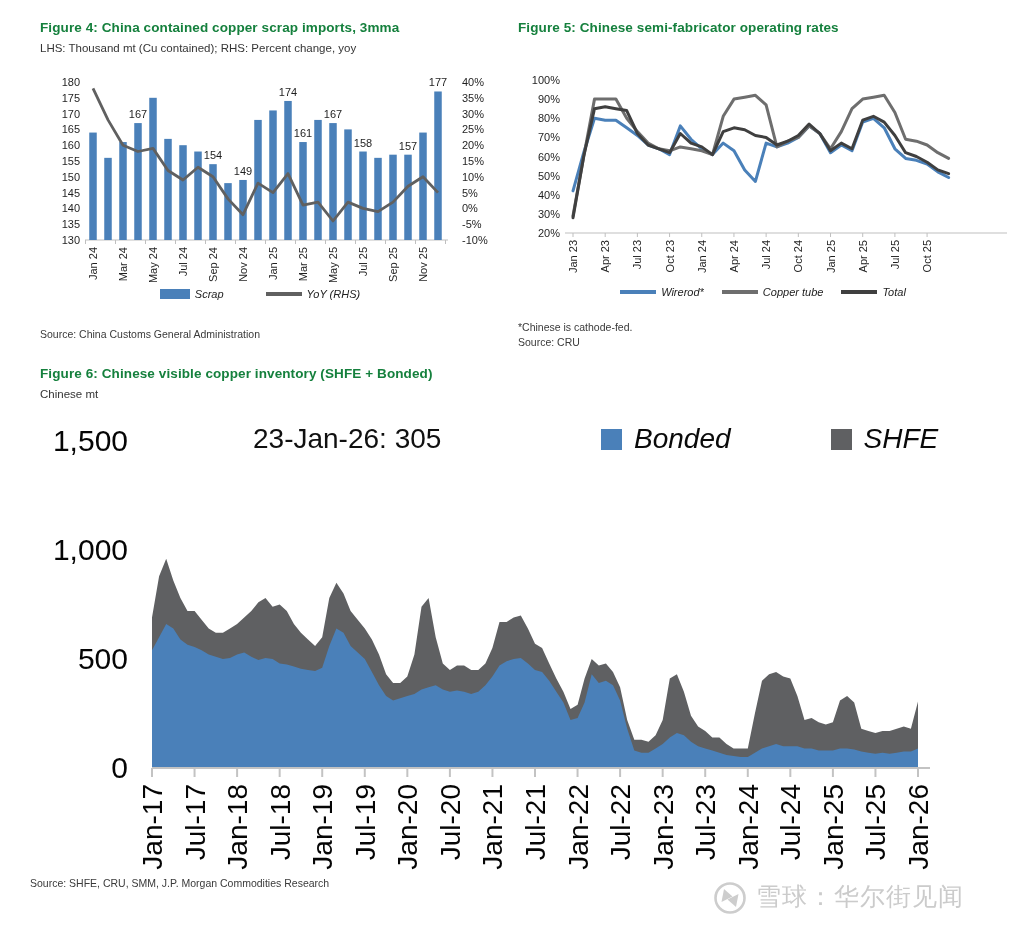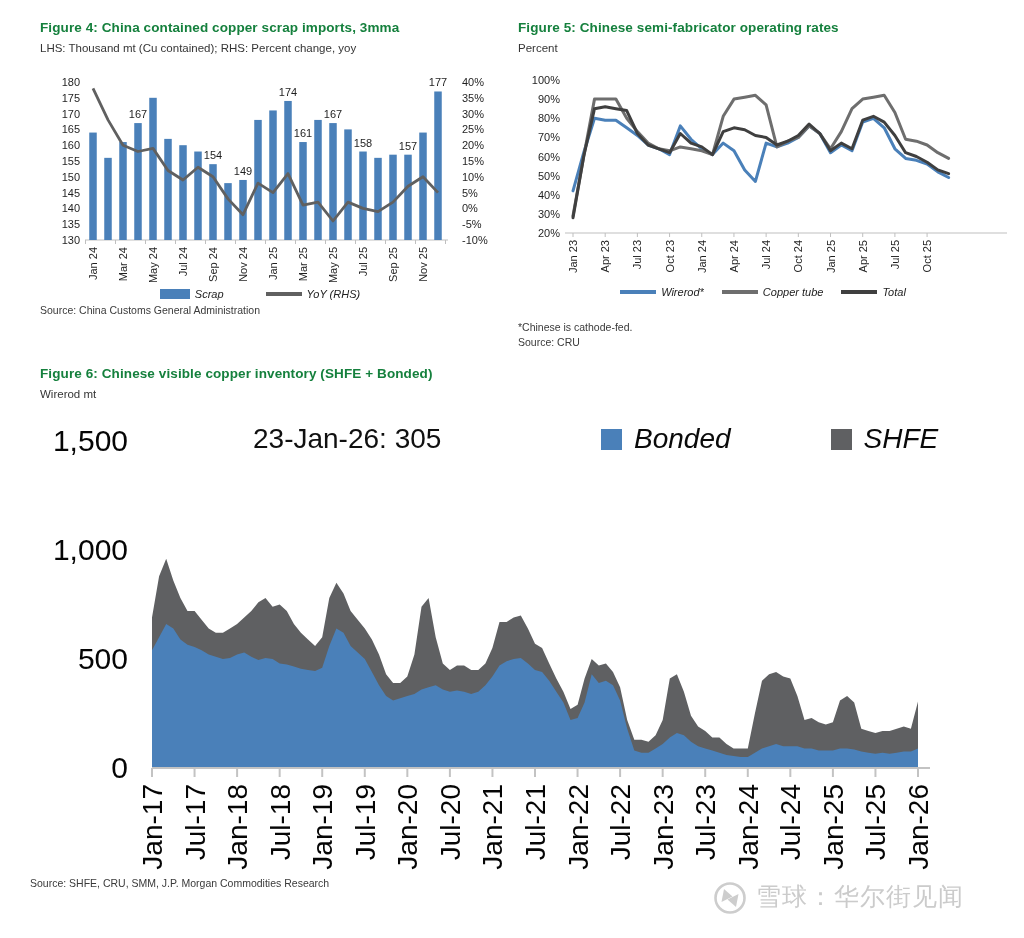--- a/index.html
+++ b/index.html
@@ -117,25 +117,24 @@
   <div class="legend-row" style="left:40px;top:288px;width:440px;gap:42px;">
     <div class="legend-item">
       <span class="sw-rect" style="background:#4a80b9;"></span>
       <span>Scrap</span>
     </div>
     <div class="legend-item">
       <span class="sw-line" style="background:#606060;"></span>
       <span>YoY (RHS)</span>
     </div>
   </div>
-  <div class="fig-source" style="left:40px;top:304px;text-align:center;">Source: China Customs General Administration</div>
+  <div class="fig-source" style="left:40px;top:328px;text-align:center;">Source: China Customs General Administration</div>
 
   <div class="fig-header" style="left:518px;top:20px;width:500px;">
     <div class="fig-title">Figure 5: Chinese semi-fabricator operating rates</div>
-    <div class="fig-subtitle">Percent</div>
   </div>
   <svg id="fig5-svg" style="position:absolute;left:515px;top:64px;" width="509" height="222">
       <text x="45" y="20" text-anchor="end" font-size="11" fill="#1f1f1f">100%</text>
       <text x="45" y="39.125" text-anchor="end" font-size="11" fill="#1f1f1f">90%</text>
       <text x="45" y="58.25" text-anchor="end" font-size="11" fill="#1f1f1f">80%</text>
       <text x="45" y="77.375" text-anchor="end" font-size="11" fill="#1f1f1f">70%</text>
       <text x="45" y="96.5" text-anchor="end" font-size="11" fill="#1f1f1f">60%</text>
       <text x="45" y="115.625" text-anchor="end" font-size="11" fill="#1f1f1f">50%</text>
       <text x="45" y="134.75" text-anchor="end" font-size="11" fill="#1f1f1f">40%</text>
       <text x="45" y="153.875" text-anchor="end" font-size="11" fill="#1f1f1f">30%</text>
@@ -183,21 +182,21 @@
       <span>Total</span>
     </div>
   </div>
   <div class="footnotes" style="left:518px;top:320px;">
     <div>*Chinese is cathode-fed.</div>
     <div>Source: CRU</div>
   </div>
 
   <div class="fig-header" style="left:40px;top:366px;width:700px;">
     <div class="fig-title">Figure 6: Chinese visible copper inventory (SHFE + Bonded)</div>
-    <div class="fig-subtitle">Wirerod mt</div>
+    <div class="fig-subtitle">Chinese mt</div>
   </div>
   <svg id="fig6-svg" style="position:absolute;left:30px;top:403px;" width="992" height="485">
       <path d="M 122,365 L 122.0,214.6 L 129.1,173.2 L 136.2,155.7 L 143.3,177.5 L 150.4,195.0 L 157.5,208.0 L 164.6,208.0 L 171.6,216.8 L 178.7,225.5 L 185.8,229.8 L 192.9,229.8 L 200.0,225.5 L 207.1,221.1 L 214.2,214.6 L 221.3,208.0 L 228.4,199.3 L 235.5,195.0 L 242.6,203.7 L 249.7,201.5 L 256.8,208.0 L 263.9,221.1 L 270.9,229.8 L 278.0,236.4 L 285.1,242.9 L 292.2,234.2 L 299.3,195.0 L 306.4,179.7 L 313.5,190.6 L 320.6,208.0 L 327.7,216.8 L 334.8,225.5 L 341.9,236.4 L 349.0,251.6 L 356.1,271.3 L 363.1,280.0 L 370.2,280.0 L 377.3,273.4 L 384.4,251.6 L 391.5,203.7 L 398.6,195.0 L 405.7,234.2 L 412.8,260.4 L 419.9,266.9 L 427.0,262.5 L 434.1,262.5 L 441.2,266.9 L 448.3,266.9 L 455.4,260.4 L 462.4,245.1 L 469.5,218.9 L 476.6,218.9 L 483.7,214.6 L 490.8,212.4 L 497.9,225.5 L 505.0,240.7 L 512.1,245.1 L 519.2,260.4 L 526.3,275.6 L 533.4,288.7 L 540.5,306.1 L 547.6,301.8 L 554.6,275.6 L 561.7,256.0 L 568.8,262.5 L 575.9,260.4 L 583.0,269.1 L 590.1,284.3 L 597.2,317.0 L 604.3,336.7 L 611.4,336.7 L 618.5,338.8 L 625.6,332.3 L 632.7,317.0 L 639.8,275.6 L 646.9,271.3 L 653.9,288.7 L 661.0,312.7 L 668.1,323.6 L 675.2,327.9 L 682.3,334.5 L 689.4,334.5 L 696.5,341.0 L 703.6,345.4 L 710.7,345.4 L 717.8,345.4 L 724.9,310.5 L 732.0,277.8 L 739.1,271.3 L 746.1,269.1 L 753.2,273.4 L 760.3,275.6 L 767.4,293.1 L 774.5,317.0 L 781.6,314.9 L 788.7,319.2 L 795.8,321.4 L 802.9,319.2 L 810.0,297.4 L 817.1,293.1 L 824.2,299.6 L 831.3,325.8 L 838.4,327.9 L 845.4,330.1 L 852.5,327.9 L 859.6,327.9 L 866.7,325.8 L 873.8,323.6 L 880.9,325.8 L 888.0,298.5 L 888.0,365 Z" fill="#5f6062"></path>
       <path d="M 122,365 L 122.0,247.3 L 129.1,234.2 L 136.2,221.1 L 143.3,225.5 L 150.4,236.4 L 157.5,241.8 L 164.6,244.0 L 171.6,247.3 L 178.7,251.6 L 185.8,253.8 L 192.9,256.0 L 200.0,254.9 L 207.1,251.6 L 214.2,249.5 L 221.3,253.8 L 228.4,257.1 L 235.5,254.9 L 242.6,256.0 L 249.7,260.4 L 256.8,261.4 L 263.9,263.6 L 270.9,265.8 L 278.0,266.9 L 285.1,268.0 L 292.2,264.7 L 299.3,242.9 L 306.4,225.5 L 313.5,229.8 L 320.6,242.9 L 327.7,249.5 L 334.8,256.0 L 341.9,269.1 L 349.0,282.2 L 356.1,293.1 L 363.1,297.4 L 370.2,295.2 L 377.3,293.1 L 384.4,290.9 L 391.5,286.5 L 398.6,284.3 L 405.7,282.2 L 412.8,286.5 L 419.9,288.7 L 427.0,287.6 L 434.1,288.7 L 441.2,290.9 L 448.3,288.7 L 455.4,282.2 L 462.4,273.4 L 469.5,262.5 L 476.6,258.2 L 483.7,256.0 L 490.8,254.9 L 497.9,260.4 L 505.0,266.9 L 512.1,269.1 L 519.2,277.8 L 526.3,288.7 L 533.4,299.6 L 540.5,317.0 L 547.6,314.9 L 554.6,299.6 L 561.7,271.3 L 568.8,280.0 L 575.9,277.8 L 583.0,282.2 L 590.1,297.4 L 597.2,325.8 L 604.3,347.6 L 611.4,349.7 L 618.5,349.7 L 625.6,345.4 L 632.7,341.0 L 639.8,334.5 L 646.9,330.1 L 653.9,332.3 L 661.0,338.8 L 668.1,343.2 L 675.2,345.4 L 682.3,347.6 L 689.4,349.7 L 696.5,351.9 L 703.6,353.0 L 710.7,354.1 L 717.8,354.1 L 724.9,349.7 L 732.0,345.4 L 739.1,343.2 L 746.1,341.0 L 753.2,343.2 L 760.3,343.2 L 767.4,343.2 L 774.5,345.4 L 781.6,345.4 L 788.7,347.6 L 795.8,347.6 L 802.9,347.6 L 810.0,345.4 L 817.1,345.4 L 824.2,346.5 L 831.3,348.6 L 838.4,349.7 L 845.4,350.8 L 852.5,349.7 L 859.6,350.8 L 866.7,349.7 L 873.8,348.6 L 880.9,348.6 L 888.0,345.4 L 888.0,365 Z" fill="#4a80b9"></path>
       <text x="98" y="48" text-anchor="end" font-size="30" fill="#050505">1,500</text>
       <text x="98" y="157" text-anchor="end" font-size="30" fill="#050505">1,000</text>
       <text x="98" y="266" text-anchor="end" font-size="30" fill="#050505">500</text>
       <text x="98" y="375" text-anchor="end" font-size="30" fill="#050505">0</text>
       <line x1="122" y1="365" x2="900" y2="365" stroke="#c3c3c3" stroke-width="2"></line>
       <line x1="122" y1="365" x2="122" y2="374" stroke="#c3c3c3" stroke-width="2"></line>

